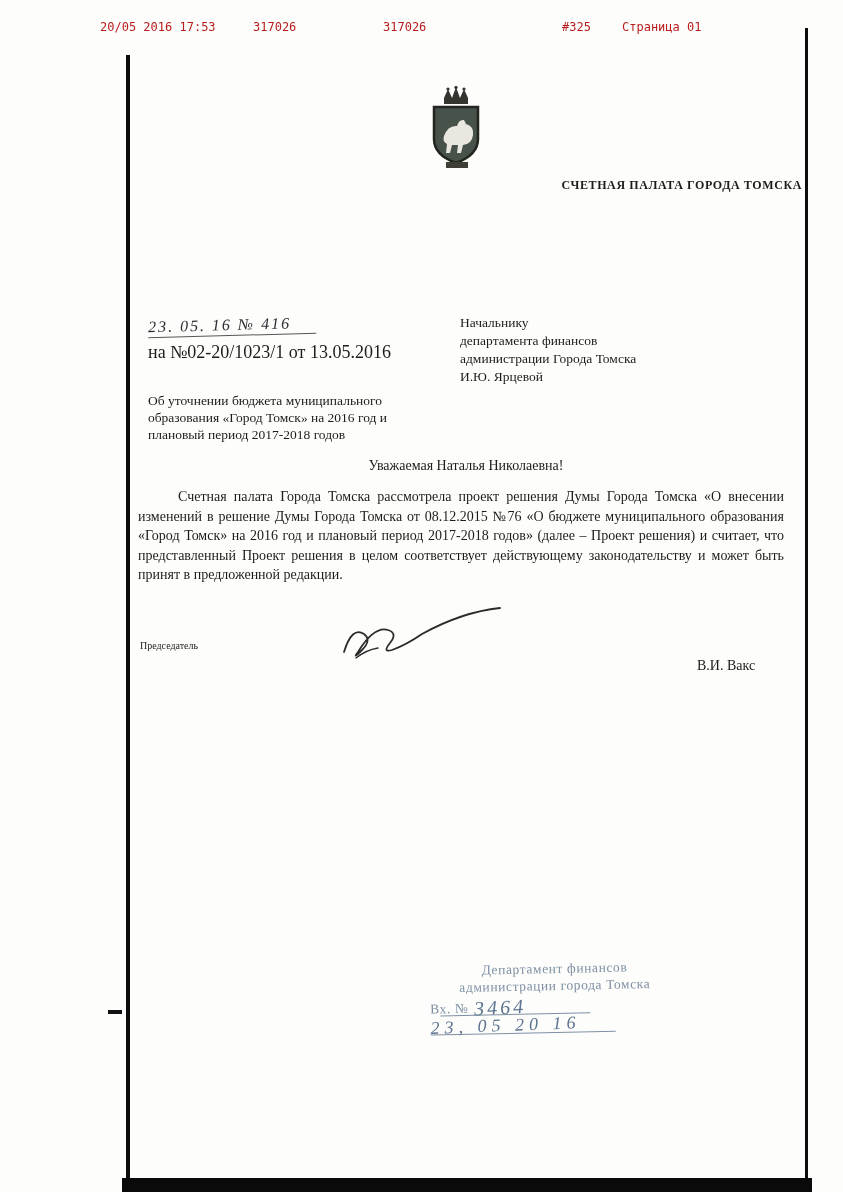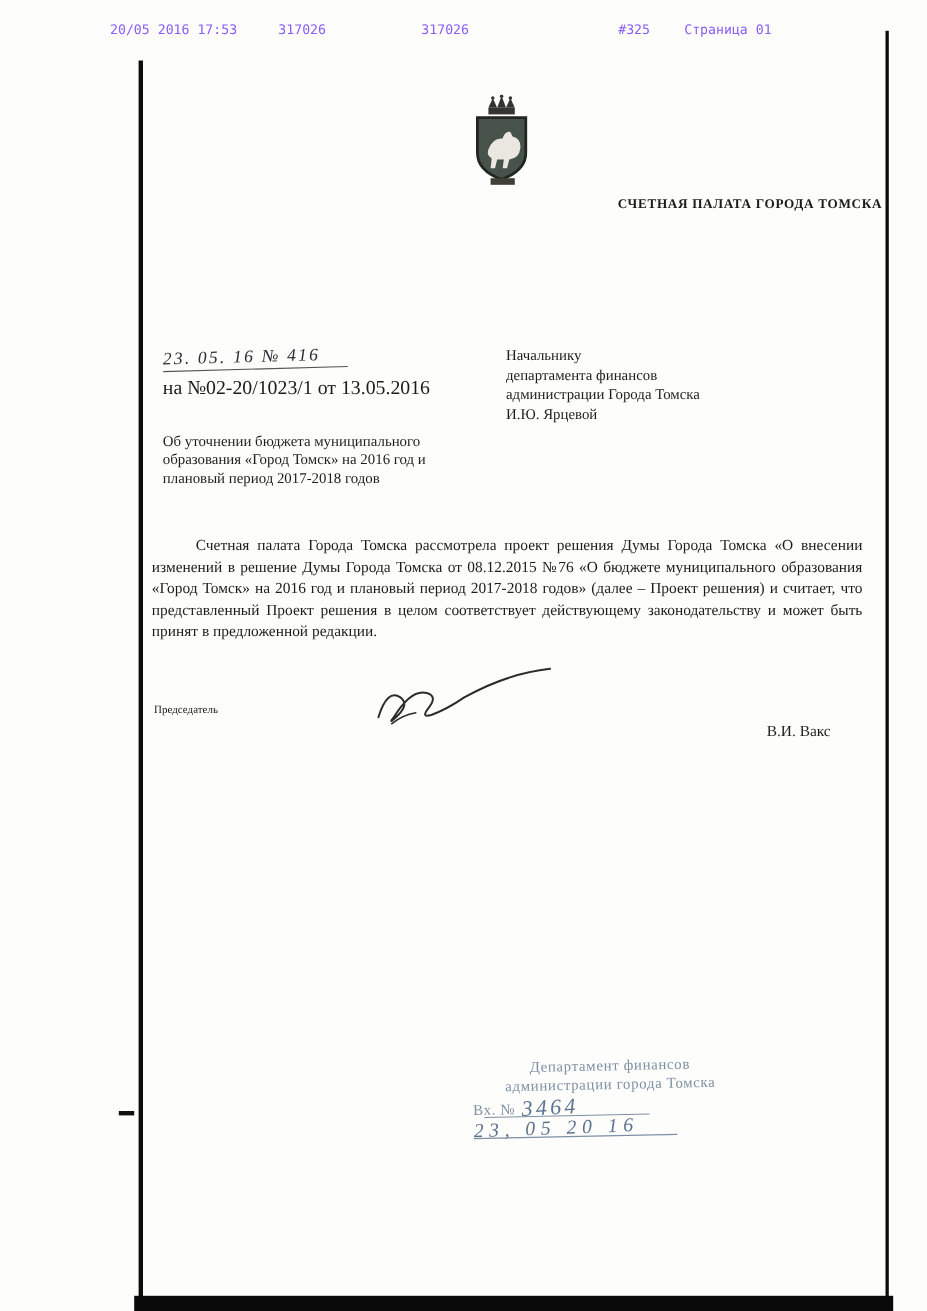--- a/index.html
+++ b/index.html
@@ -12,21 +12,21 @@
     color:#1c1c1c;
   }
   
   .edge-line-left{position:absolute;left:126px;top:55px;width:4px;height:1127px;background:#0d0d0d;}
   .edge-line-right{position:absolute;left:805px;top:28px;width:3px;height:1154px;background:#0d0d0d;}
   .edge-bar-bottom{position:absolute;left:122px;top:1178px;width:690px;height:14px;background:#0a0a0a;}
   .edge-dash{position:absolute;left:108px;top:1010px;width:14px;height:4px;background:#111;}
 
   
   .fax-header{position:absolute;left:0;top:18px;width:100%;height:16px;overflow:hidden;
-    font-family:"DejaVu Sans Mono", monospace;font-size:12px;color:#8b5cf6;}
+    font-family:"DejaVu Sans Mono", monospace;font-size:12px;color:#b91c1c;}
   .fax-header span{position:absolute;top:2px;white-space:nowrap;}
   .fx-datetime{left:100px;}
   .fx-n1{left:253px;}
   .fx-n2{left:383px;}
   .fx-id{left:562px;}
   .fx-page{left:622px;}
 
   
   .emblem{position:absolute;left:424px;top:86px;width:64px;height:86px;}
 
@@ -130,20 +130,21 @@
     <div>администрации Города Томска</div>
     <div>И.Ю. Ярцевой</div>
   </div>
 
   <div class="subject">
     <div>Об уточнении бюджета муниципального</div>
     <div>образования «Город Томск» на 2016 год и</div>
     <div>плановый период 2017-2018 годов</div>
   </div>
 
+  <div class="salutation">Уважаемая Наталья Николаевна!</div>
 
   <div class="body-text">Счетная палата Города Томска рассмотрела проект решения Думы Города Томска «О внесении изменений в решение Думы Города Томска от 08.12.2015 №76 «О бюджете муниципального образования «Город Томск» на 2016 год и плановый период 2017-2018 годов» (далее – Проект решения) и считает, что представленный Проект решения в целом соответствует действующему законодательству и может быть принят в предложенной редакции.</div>
 
   <div class="sig-title">Председатель</div>
 
   <div class="sig-scribble">
     <svg width="180" height="72" viewBox="0 0 180 72" xmlns="http://www.w3.org/2000/svg">
       <path d="M14 50 q8 -26 20 -18 q8 6 -2 16 q-10 10 -4 2 q16 -26 30 -22 q10 3 2 13 q-8 10 2 7 q14 -5 30 -16 q40 -22 78 -26" fill="none" stroke="#2b2b2b" stroke-width="1.8" stroke-linecap="round"></path>
       <path d="M26 56 q10 -8 22 -10" fill="none" stroke="#2b2b2b" stroke-width="1.4" stroke-linecap="round"></path>
     </svg>

